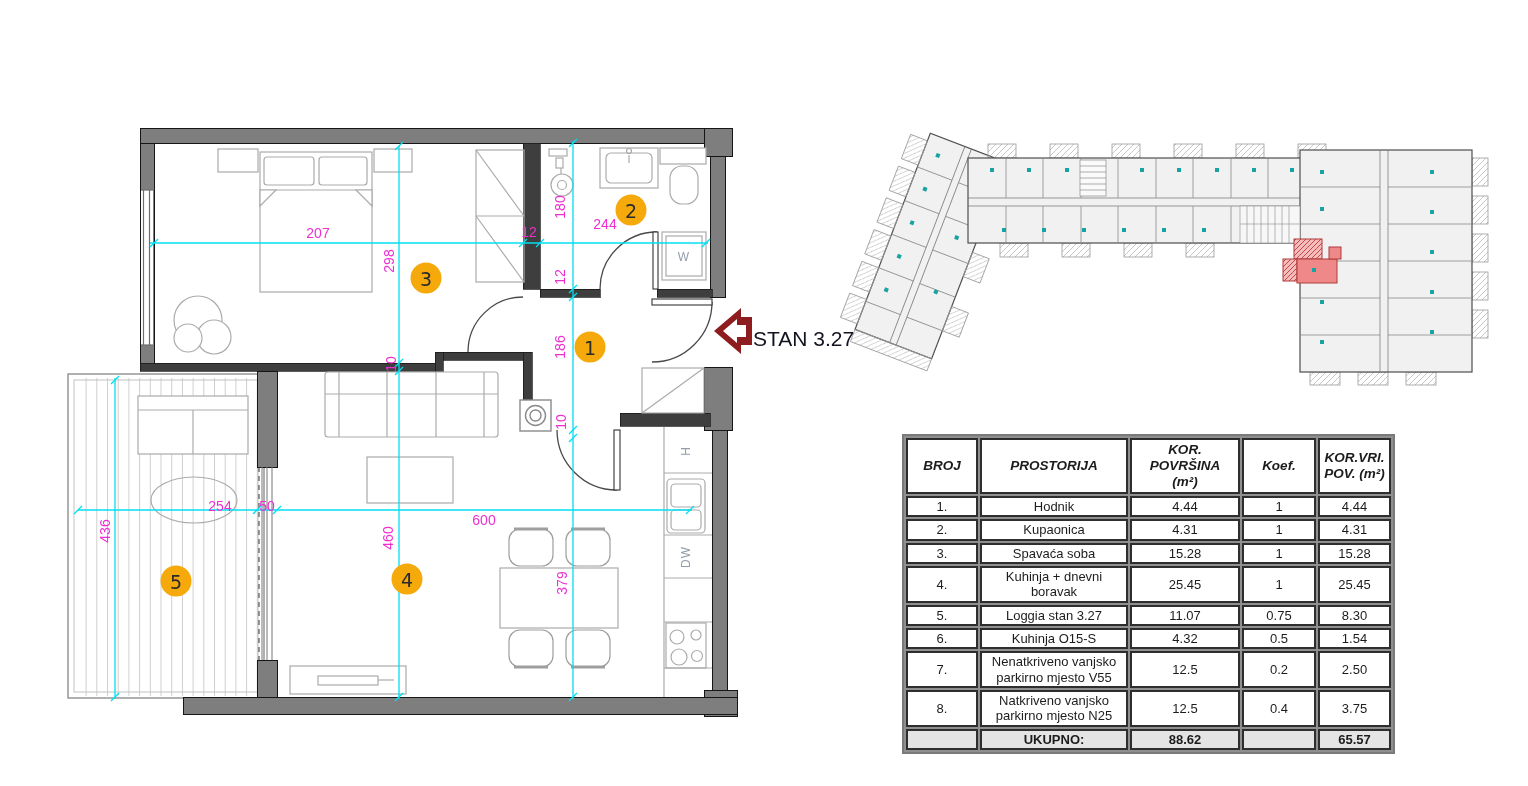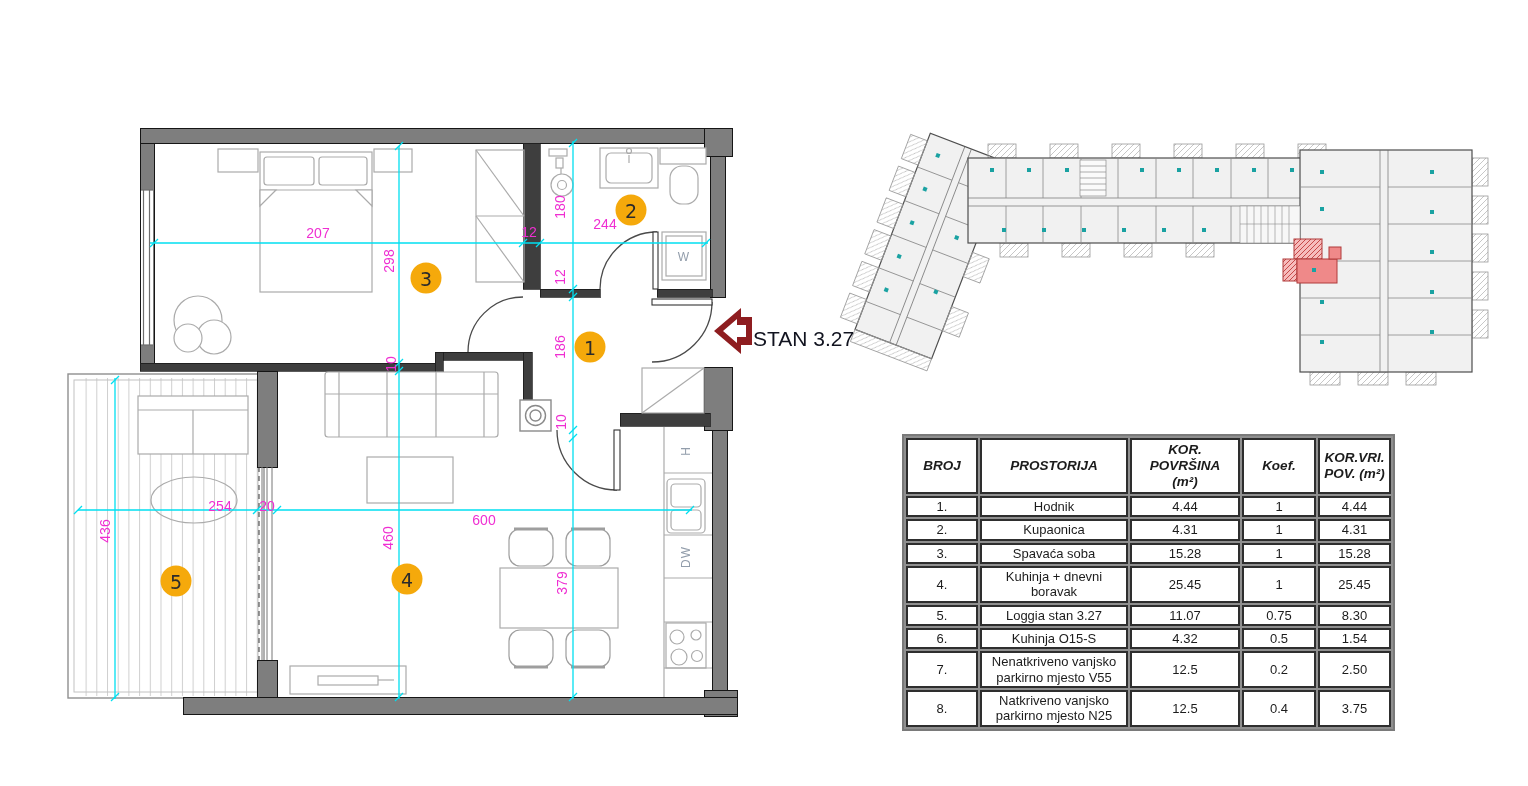--- a/index.html
+++ b/index.html
@@ -414,21 +414,21 @@
       <span class="dim" style="left: 605px; top: 224px;">244</span>
       <span class="dim rot" style="left: 389px; top: 261px;">298</span>
       <span class="dim rot" style="left: 391px; top: 364px;">10</span>
       <span class="dim rot" style="left: 388px; top: 538px;">460</span>
       <span class="dim rot" style="left: 560px; top: 207px;">180</span>
       <span class="dim rot" style="left: 560px; top: 277px;">12</span>
       <span class="dim rot" style="left: 560px; top: 347px;">186</span>
       <span class="dim rot" style="left: 561px; top: 422px;">10</span>
       <span class="dim rot" style="left: 562px; top: 583px;">379</span>
       <span class="dim" style="left: 176px; top: 506px; margin-left: 44px;">254</span>
-      <span class="dim" style="left: 267px; top: 506px;">20</span>
+      <span class="dim" style="left: 267px; top: 506px;">50</span>
       <span class="dim" style="left: 484px; top: 520px;">600</span>
       <span class="dim rot" style="left: 105px; top: 531px;">436</span>
     </div>
 <div id="room-layer">
       <div class="room-marker" style="left: 590px; top: 347px;">1</div>
       <div class="room-marker" style="left: 631px; top: 210px;">2</div>
       <div class="room-marker" style="left: 426px; top: 278px;">3</div>
       <div class="room-marker" style="left: 407px; top: 579px;">4</div>
       <div class="room-marker" style="left: 176px; top: 581px;">5</div>
     </div>
@@ -508,16 +508,23 @@
           <td>0.2</td>
           <td>2.50</td>
         </tr>
         <tr style="height: 34px;">
           <td>8.</td>
           <td>Natkriveno vanjsko parkirno mjesto N25</td>
           <td>12.5</td>
           <td>0.4</td>
           <td>3.75</td>
         </tr>
+        <tr class="total" style="height: 20px;">
+          <td></td>
+          <td>UKUPNO:</td>
+          <td>88.62</td>
+          <td></td>
+          <td>65.57</td>
+        </tr>
       </tbody>
 </table>
 
 </div>
 
 </body></html>

